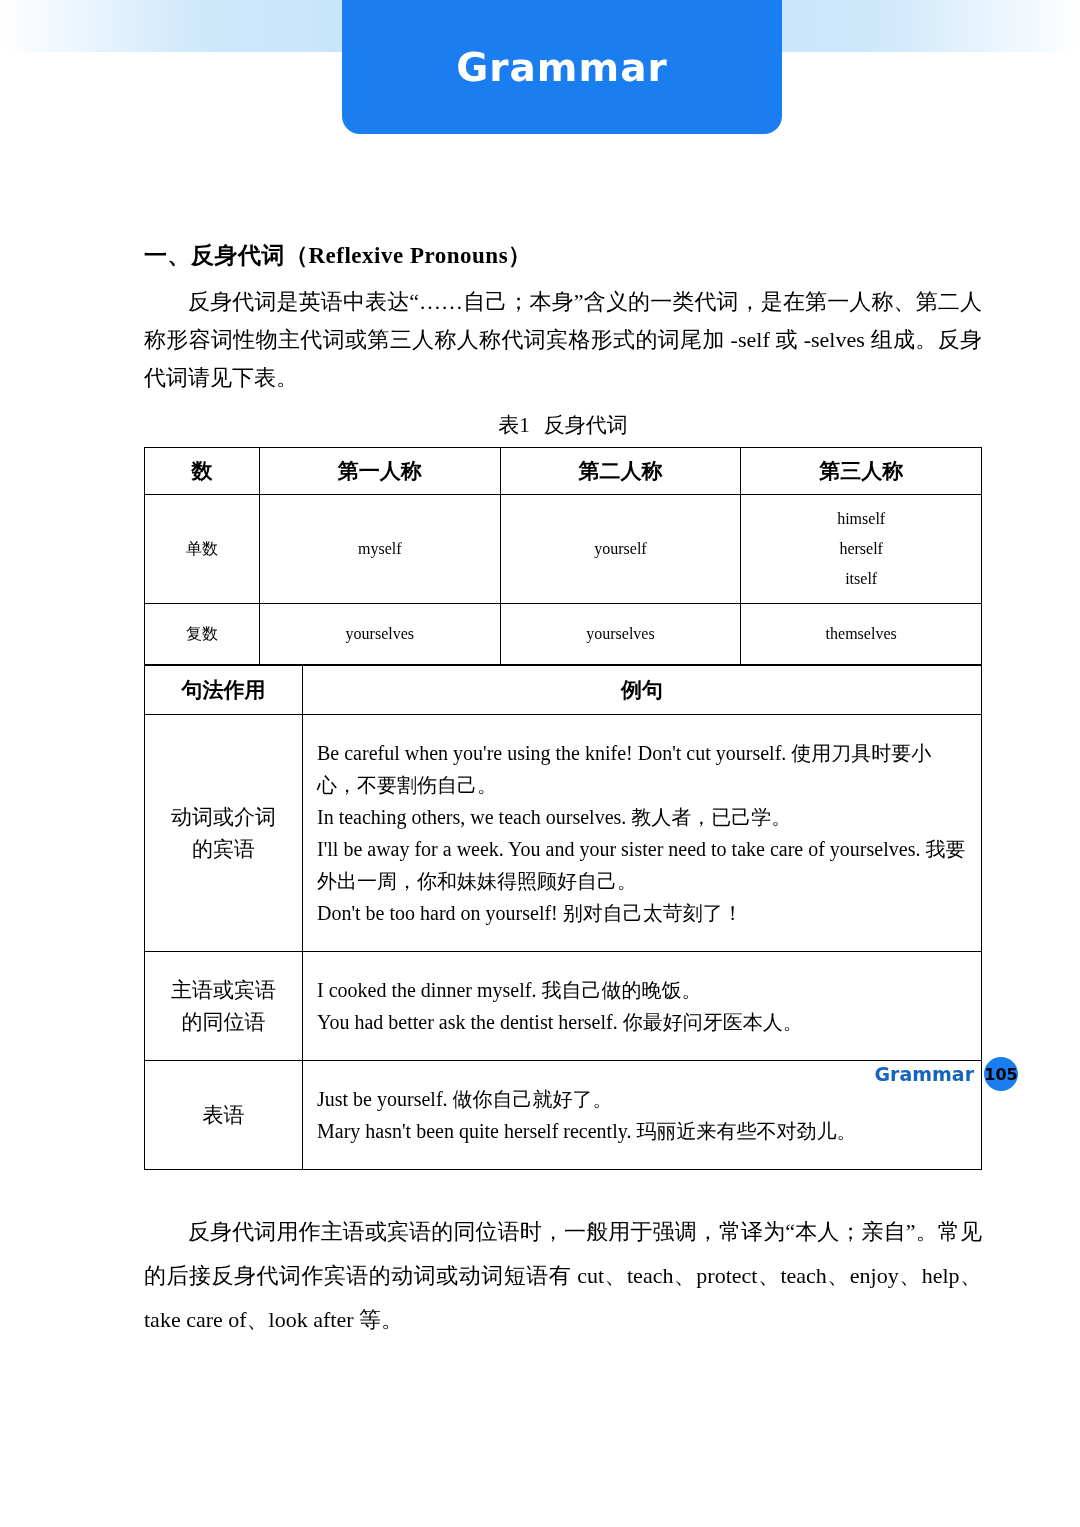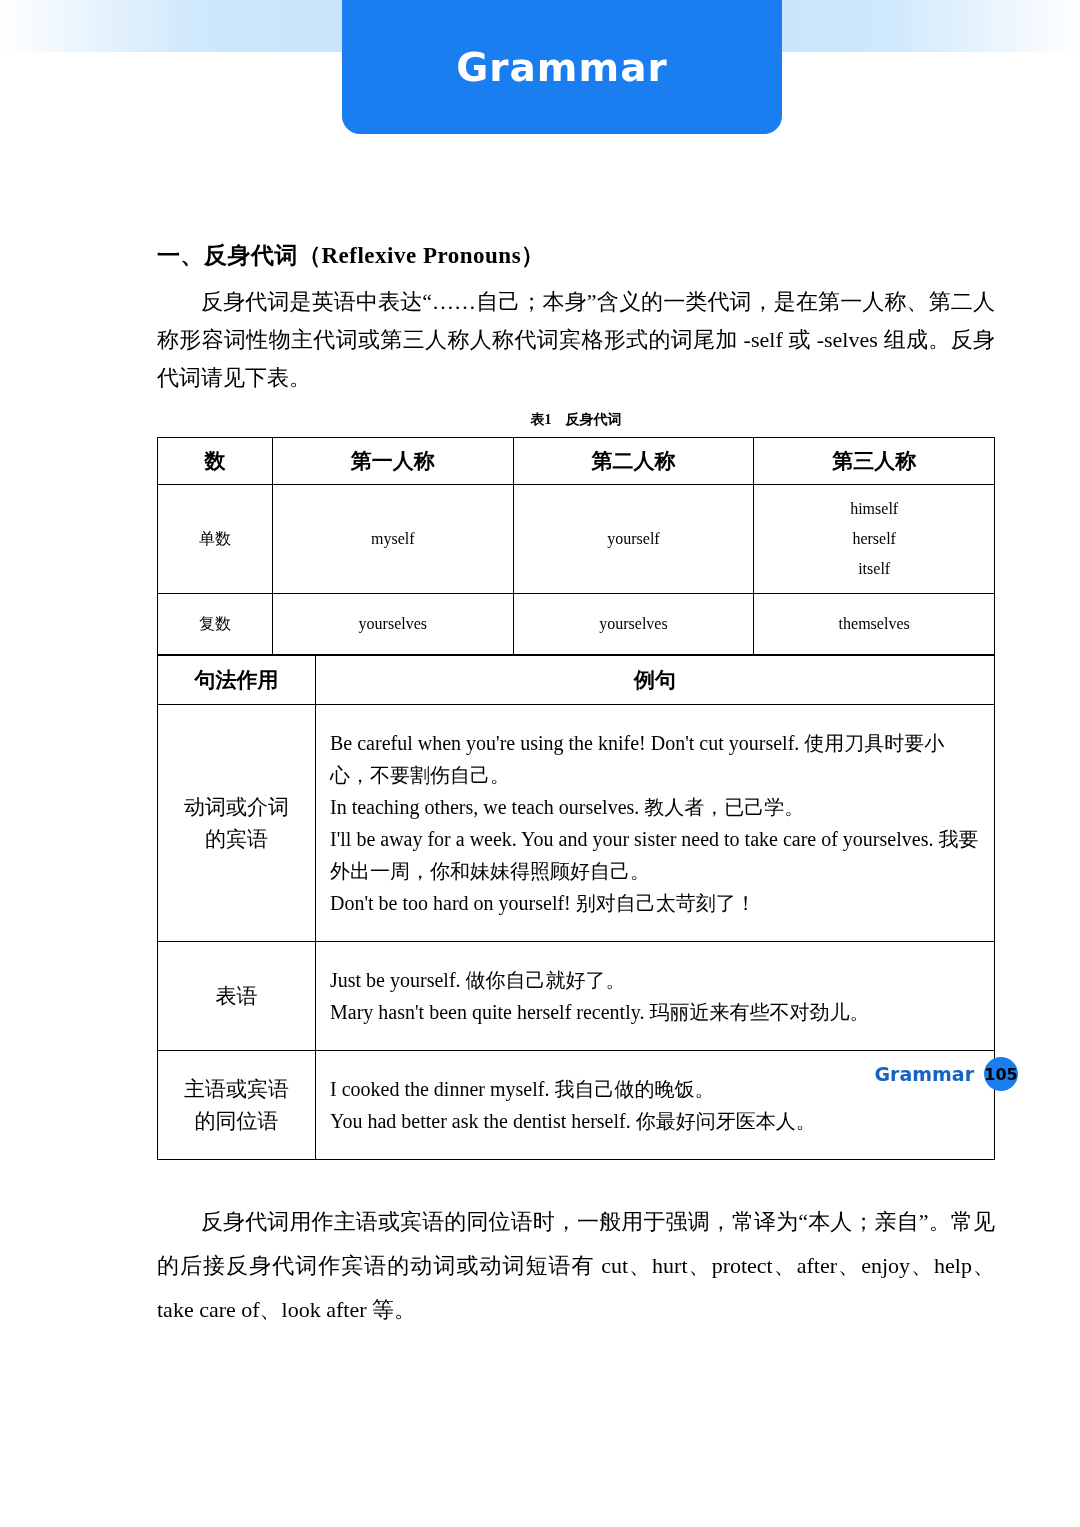--- a/index.html
+++ b/index.html
@@ -46,21 +46,21 @@
     color: #ffffff;
     font-family: "DejaVu Sans", sans-serif;
     font-weight: bold;
     font-size: 39px;
     letter-spacing: 1px;
   }
 
   .content {
     position: absolute;
     top: 240px;
-    left: 157px;
+    left: 144px;
     width: 838px;
   }
 
   h2.section-heading {
     font-size: 23px;
     font-weight: bold;
     margin: 0 0 12px 0;
     font-family: "Liberation Serif", serif;
     letter-spacing: 0.5px;
   }
@@ -71,23 +71,23 @@
   p.para {
     font-size: 22px;
     line-height: 38px;
     margin: 0 0 6px 0;
     text-align: justify;
     text-indent: 44px;
   }
 
   .table-caption {
     text-align: center;
-    font-size: 14px;
+    font-size: 21px;
     margin: 14px 0 8px 0;
-    font-weight: 700;
+    font-weight: 400;
   }
   .table-caption .cap-label { margin-right: 14px; }
 
   table.grid {
     border-collapse: collapse;
     width: 838px;
     table-layout: fixed;
   }
   table.grid td, table.grid th {
     border: 1.5px solid #000;
@@ -247,38 +247,38 @@
           <td class="role" style="white-space:pre-line;">动词或介词
 的宾语</td>
           <td class="examples">
             <div>Be careful when you're using the knife! Don't cut yourself. 使用刀具时要小心，不要割伤自己。</div>
             <div>In teaching others, we teach ourselves. 教人者，已己学。</div>
             <div>I'll be away for a week. You and your sister need to take care of yourselves. 我要外出一周，你和妹妹得照顾好自己。</div>
             <div>Don't be too hard on yourself! 别对自己太苛刻了！</div>
           </td>
         </tr>
         <tr>
-          <td class="role" style="white-space:pre-line;">表语</td>
-          <td class="examples">
-            <div>Just be yourself. 做你自己就好了。</div>
-            <div>Mary hasn't been quite herself recently. 玛丽近来有些不对劲儿。</div>
-          </td>
-        </tr>
-        <tr>
           <td class="role" style="white-space:pre-line;">主语或宾语
 的同位语</td>
           <td class="examples">
             <div>I cooked the dinner myself. 我自己做的晚饭。</div>
             <div>You had better ask the dentist herself. 你最好问牙医本人。</div>
           </td>
         </tr>
+        <tr>
+          <td class="role" style="white-space:pre-line;">表语</td>
+          <td class="examples">
+            <div>Just be yourself. 做你自己就好了。</div>
+            <div>Mary hasn't been quite herself recently. 玛丽近来有些不对劲儿。</div>
+          </td>
+        </tr>
       </tbody>
     </table>
 
-    <p class="closing">反身代词用作主语或宾语的同位语时，一般用于强调，常译为“本人；亲自”。常见的后接反身代词作宾语的动词或动词短语有 cut、hurt、protect、after、enjoy、help、take care of、look after 等。</p>
+    <p class="closing">反身代词用作主语或宾语的同位语时，一般用于强调，常译为“本人；亲自”。常见的后接反身代词作宾语的动词或动词短语有 cut、teach、protect、teach、enjoy、help、take care of、look after 等。</p>
 
   </div>
 
   <div class="footer">
     <span class="f-label">Grammar</span>
     <span class="f-page">105</span>
   </div>
 
 </div>
 

